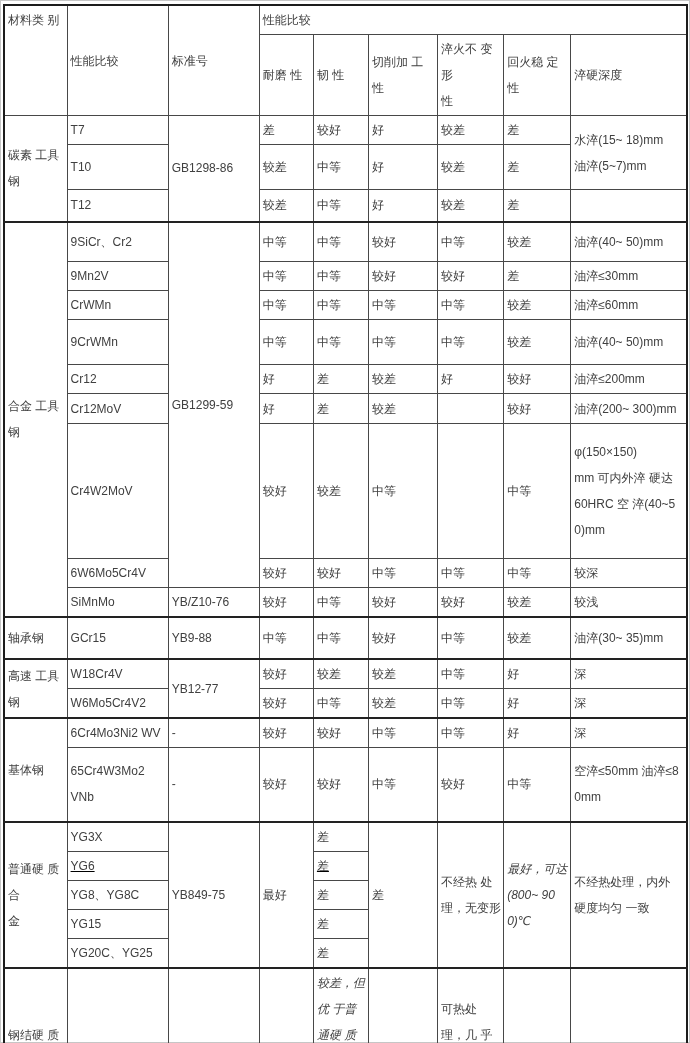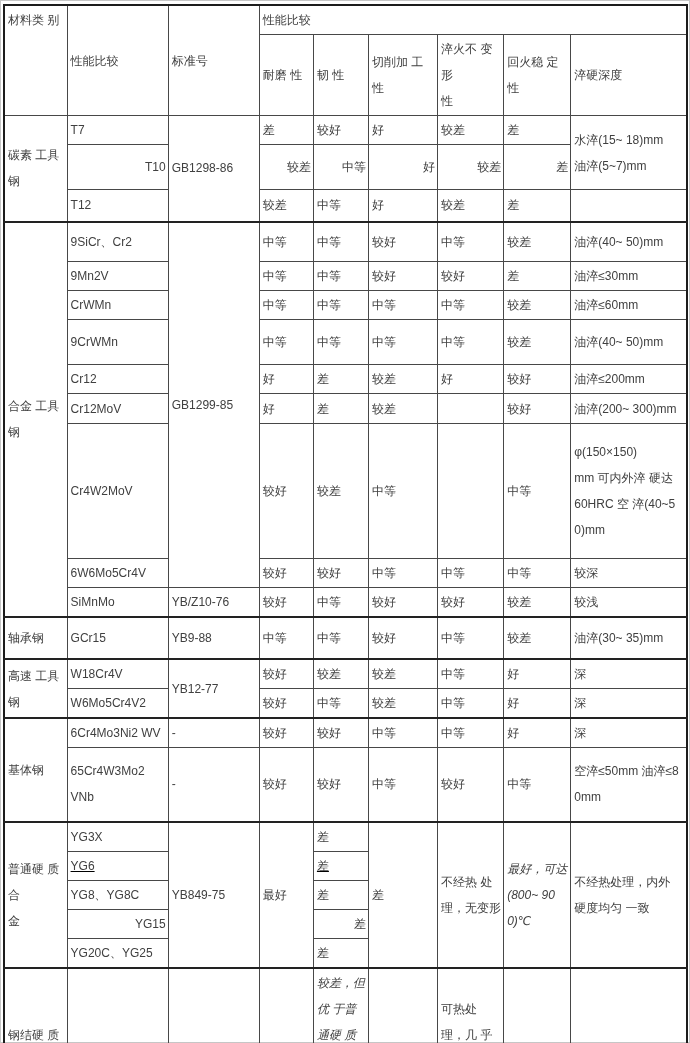--- a/index.html
+++ b/index.html
@@ -67,41 +67,41 @@
           <td>T7</td>
           <td rowspan="3">GB1298-86</td>
           <td class="sec">差</td>
           <td>较好</td>
           <td>好</td>
           <td>较差</td>
           <td>差</td>
           <td rowspan="2">水淬(15~ 18)mm
 油淬(5~7)mm</td>
         </tr>
-        <tr style="height: 45px; text-align: right;">
+        <tr style="height: 45px;">
           <td>T10</td>
           <td class="sec">较差</td>
           <td>中等</td>
           <td>好</td>
           <td>较差</td>
           <td>差</td>
         </tr>
         <tr style="height: 32px;">
           <td>T12</td>
           <td class="sec">较差</td>
           <td>中等</td>
           <td>好</td>
           <td>较差</td>
           <td>差</td>
           <td></td>
         </tr>
         <tr class="gsep" style="height: 40px;">
           <td rowspan="9">合金 工具钢</td>
           <td>9SiCr、Cr2</td>
-          <td rowspan="8">GB1299-85</td>
+          <td rowspan="8">GB1299-59</td>
           <td class="sec">中等</td>
           <td>中等</td>
           <td>较好</td>
           <td>中等</td>
           <td>较差</td>
           <td>油淬(40~ 50)mm</td>
         </tr>
         <tr style="height: 29px; margin-top: 16px;">
           <td>9Mn2V</td>
           <td class="sec">中等</td>
@@ -249,21 +249,21 @@
 硬度均匀 一致</td>
         </tr>
         <tr style="height: 27px; text-decoration: underline;">
           <td>YG6</td>
           <td>差</td>
         </tr>
         <tr style="height: 27px;">
           <td>YG8、YG8C</td>
           <td>差</td>
         </tr>
-        <tr style="height: 27px; text-align: right;">
+        <tr style="height: 27px;">
           <td>YG15</td>
           <td>差</td>
         </tr>
         <tr style="height: 27px;">
           <td>YG20C、YG25</td>
           <td>差</td>
         </tr>
         <tr class="gsep vbottom" style="height: 127px;">
           <td>钢结硬 质合
 金</td>

